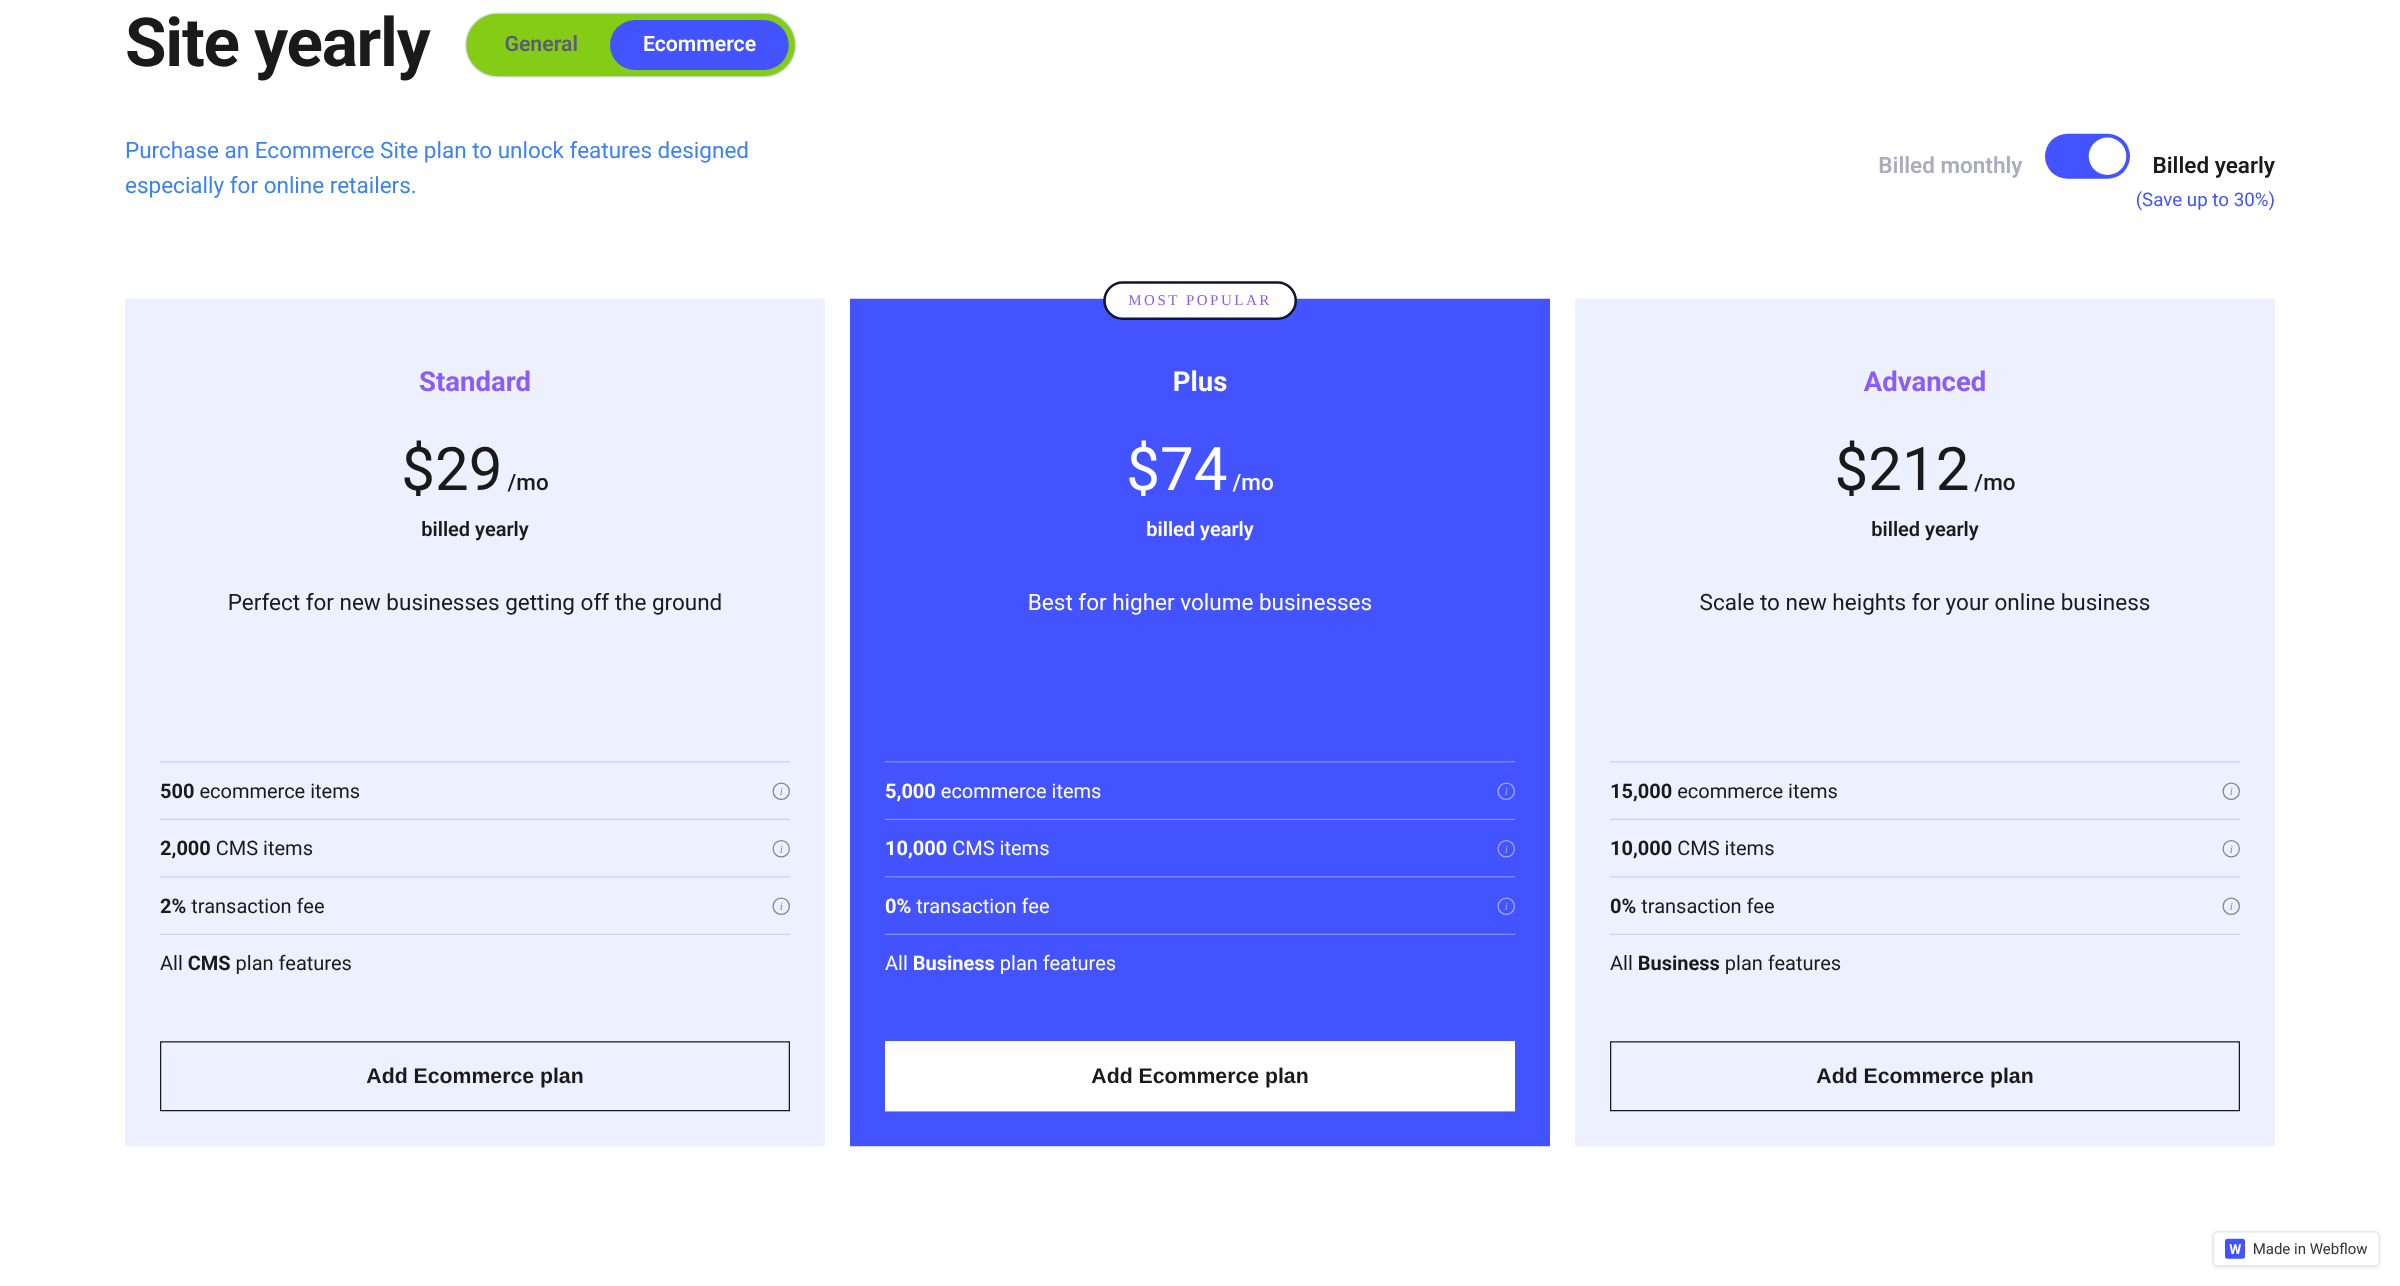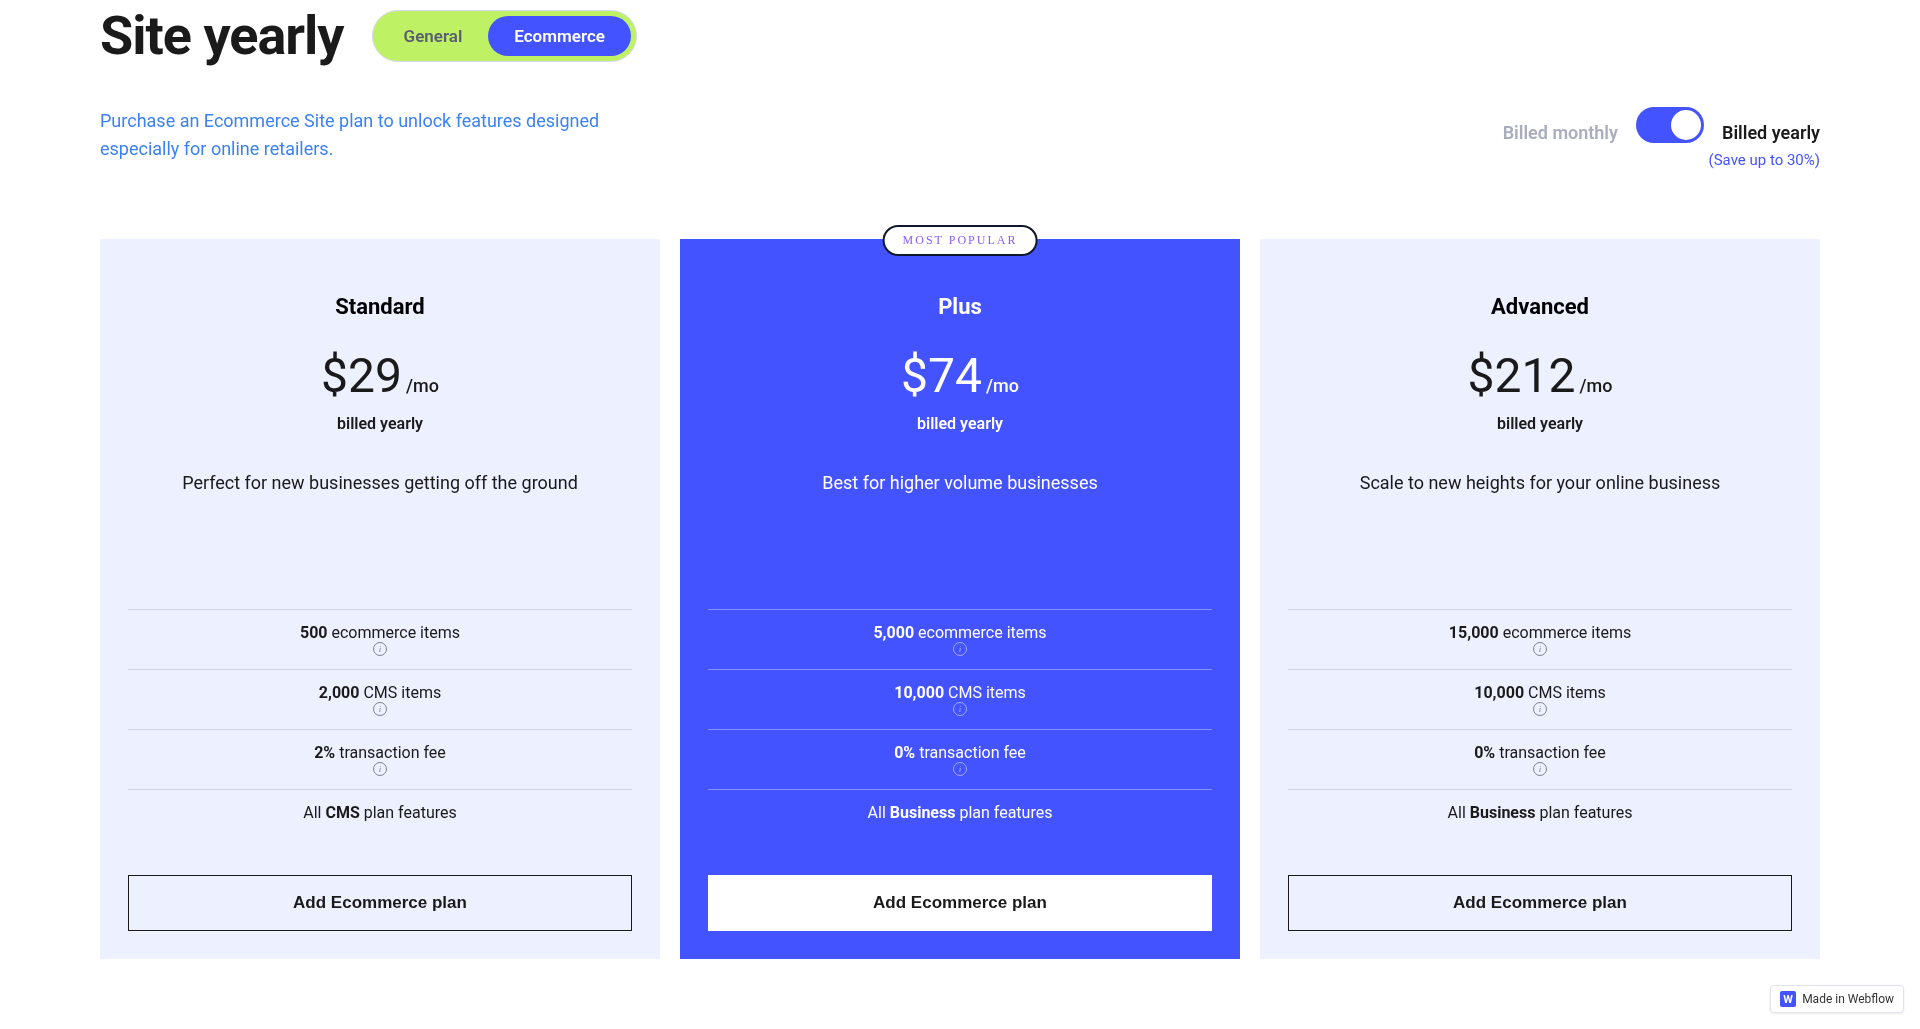--- a/index.html
+++ b/index.html
@@ -16,21 +16,21 @@
     padding-top: 4px;
   }
   .page-title {
     font-size: 54px;
     font-weight: 700;
     letter-spacing: -1px;
   }
   .tab-group {
     display: inline-flex;
     border: 1px solid #d6d9f5;
-    background: #bef264;
+    background: #84cc16;
     border-radius: 999px;
     padding: 5px;
   }
   .tab {
     padding: 10px 26px;
     border-radius: 999px;
     font-size: 17px;
     font-weight: 600;
     color: #5b5e73;
     cursor: pointer;
@@ -117,21 +117,21 @@
     padding: 6px 18px;
     font-size: 12px;
     letter-spacing: 2px;
     color: #8b5cf6;
     font-family: Liberation Serif, serif;
   }
   .plan-name {
     text-align: center;
     font-size: 22px;
     font-weight: 700;
-    color: #000000;
+    color: #8b5cf6;
   }
   .plan-card.featured .plan-name { color: #fff; }
   .price-row {
     text-align: center;
     margin-top: 28px;
   }
   .price {
     font-size: 48px;
     font-weight: 400;
     display: inline;
@@ -154,26 +154,25 @@
     line-height: 1.5;
     margin-top: 36px;
     padding: 0 14px;
     min-height: 70px;
   }
   .features {
     margin-top: 70px;
   }
   .feature-row {
     display: flex;
-    justify-content: flex-start;
+    justify-content: space-between;
     align-items: center;
     padding: 13px 0;
     border-top: 1px solid rgba(0,0,0,0.12);
     font-size: 16px;
-    flex-direction: column;
   }
   .plan-card.featured .feature-row {
     border-top: 1px solid rgba(255,255,255,0.35);
   }
   .feature-row:last-child { border-bottom: none; }
   .feature-text { }
   .feature-text strong { font-weight: 700; }
   .info-icon {
     width: 14px;
     height: 14px;

